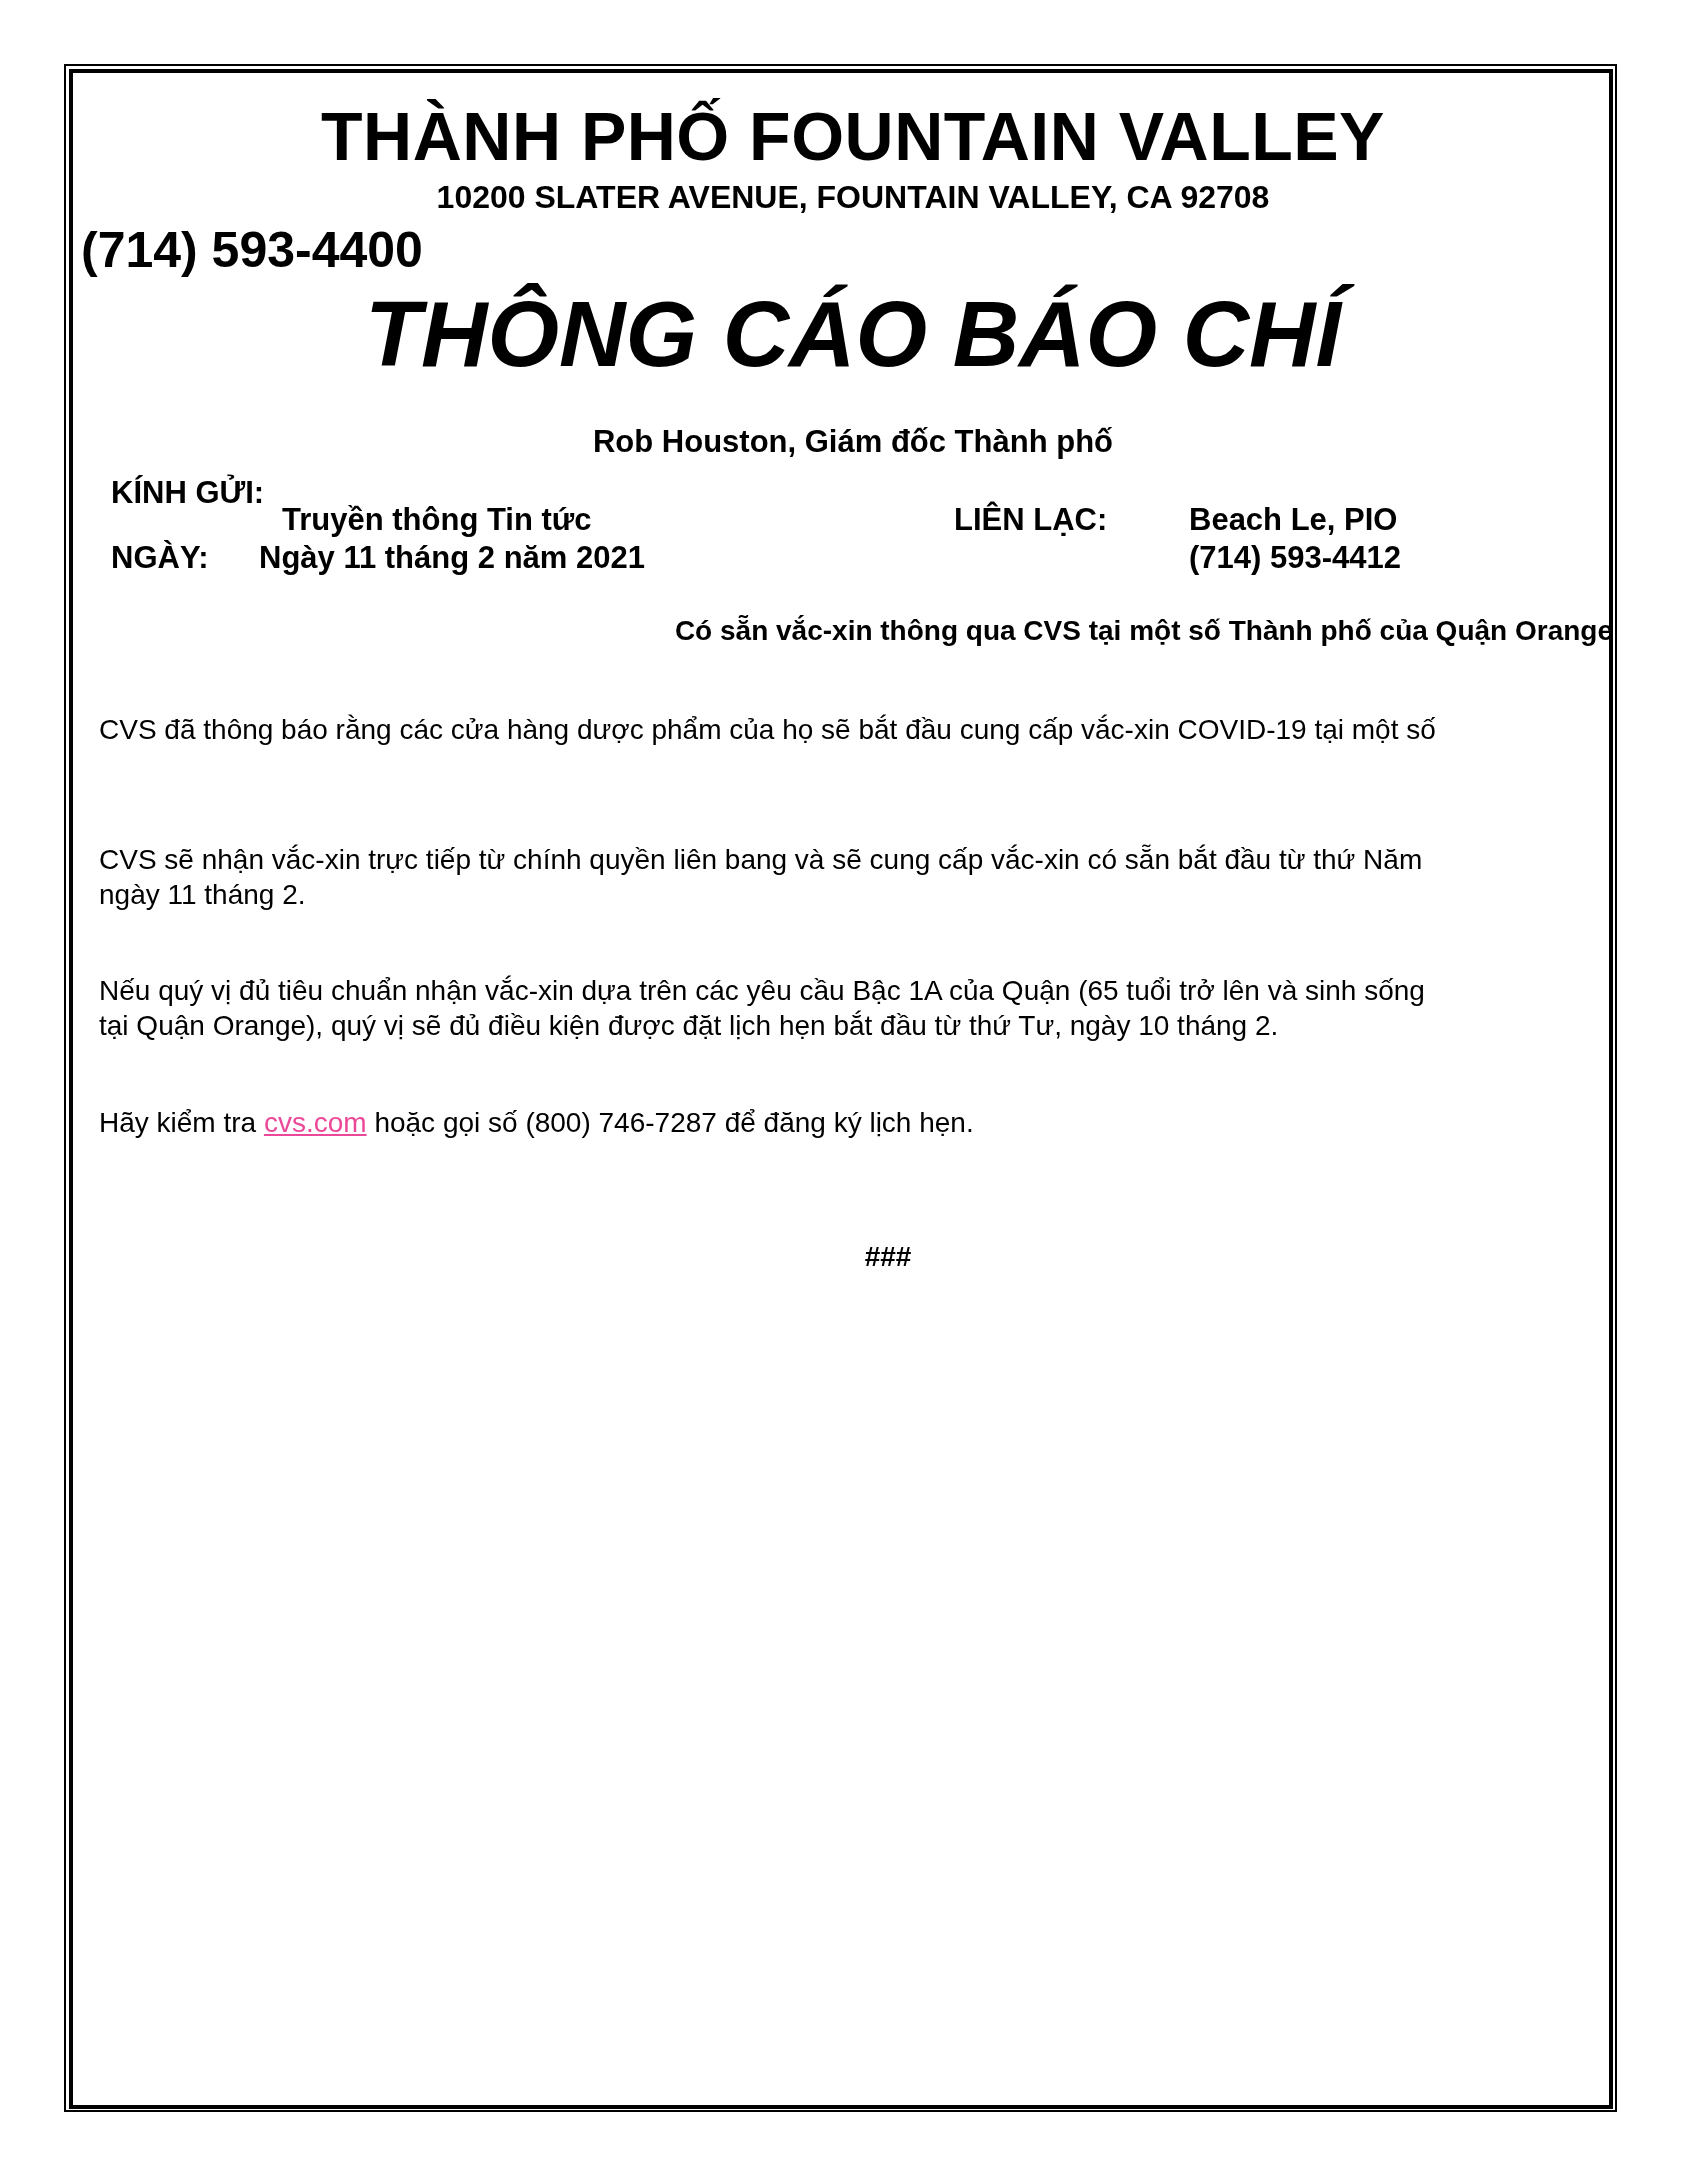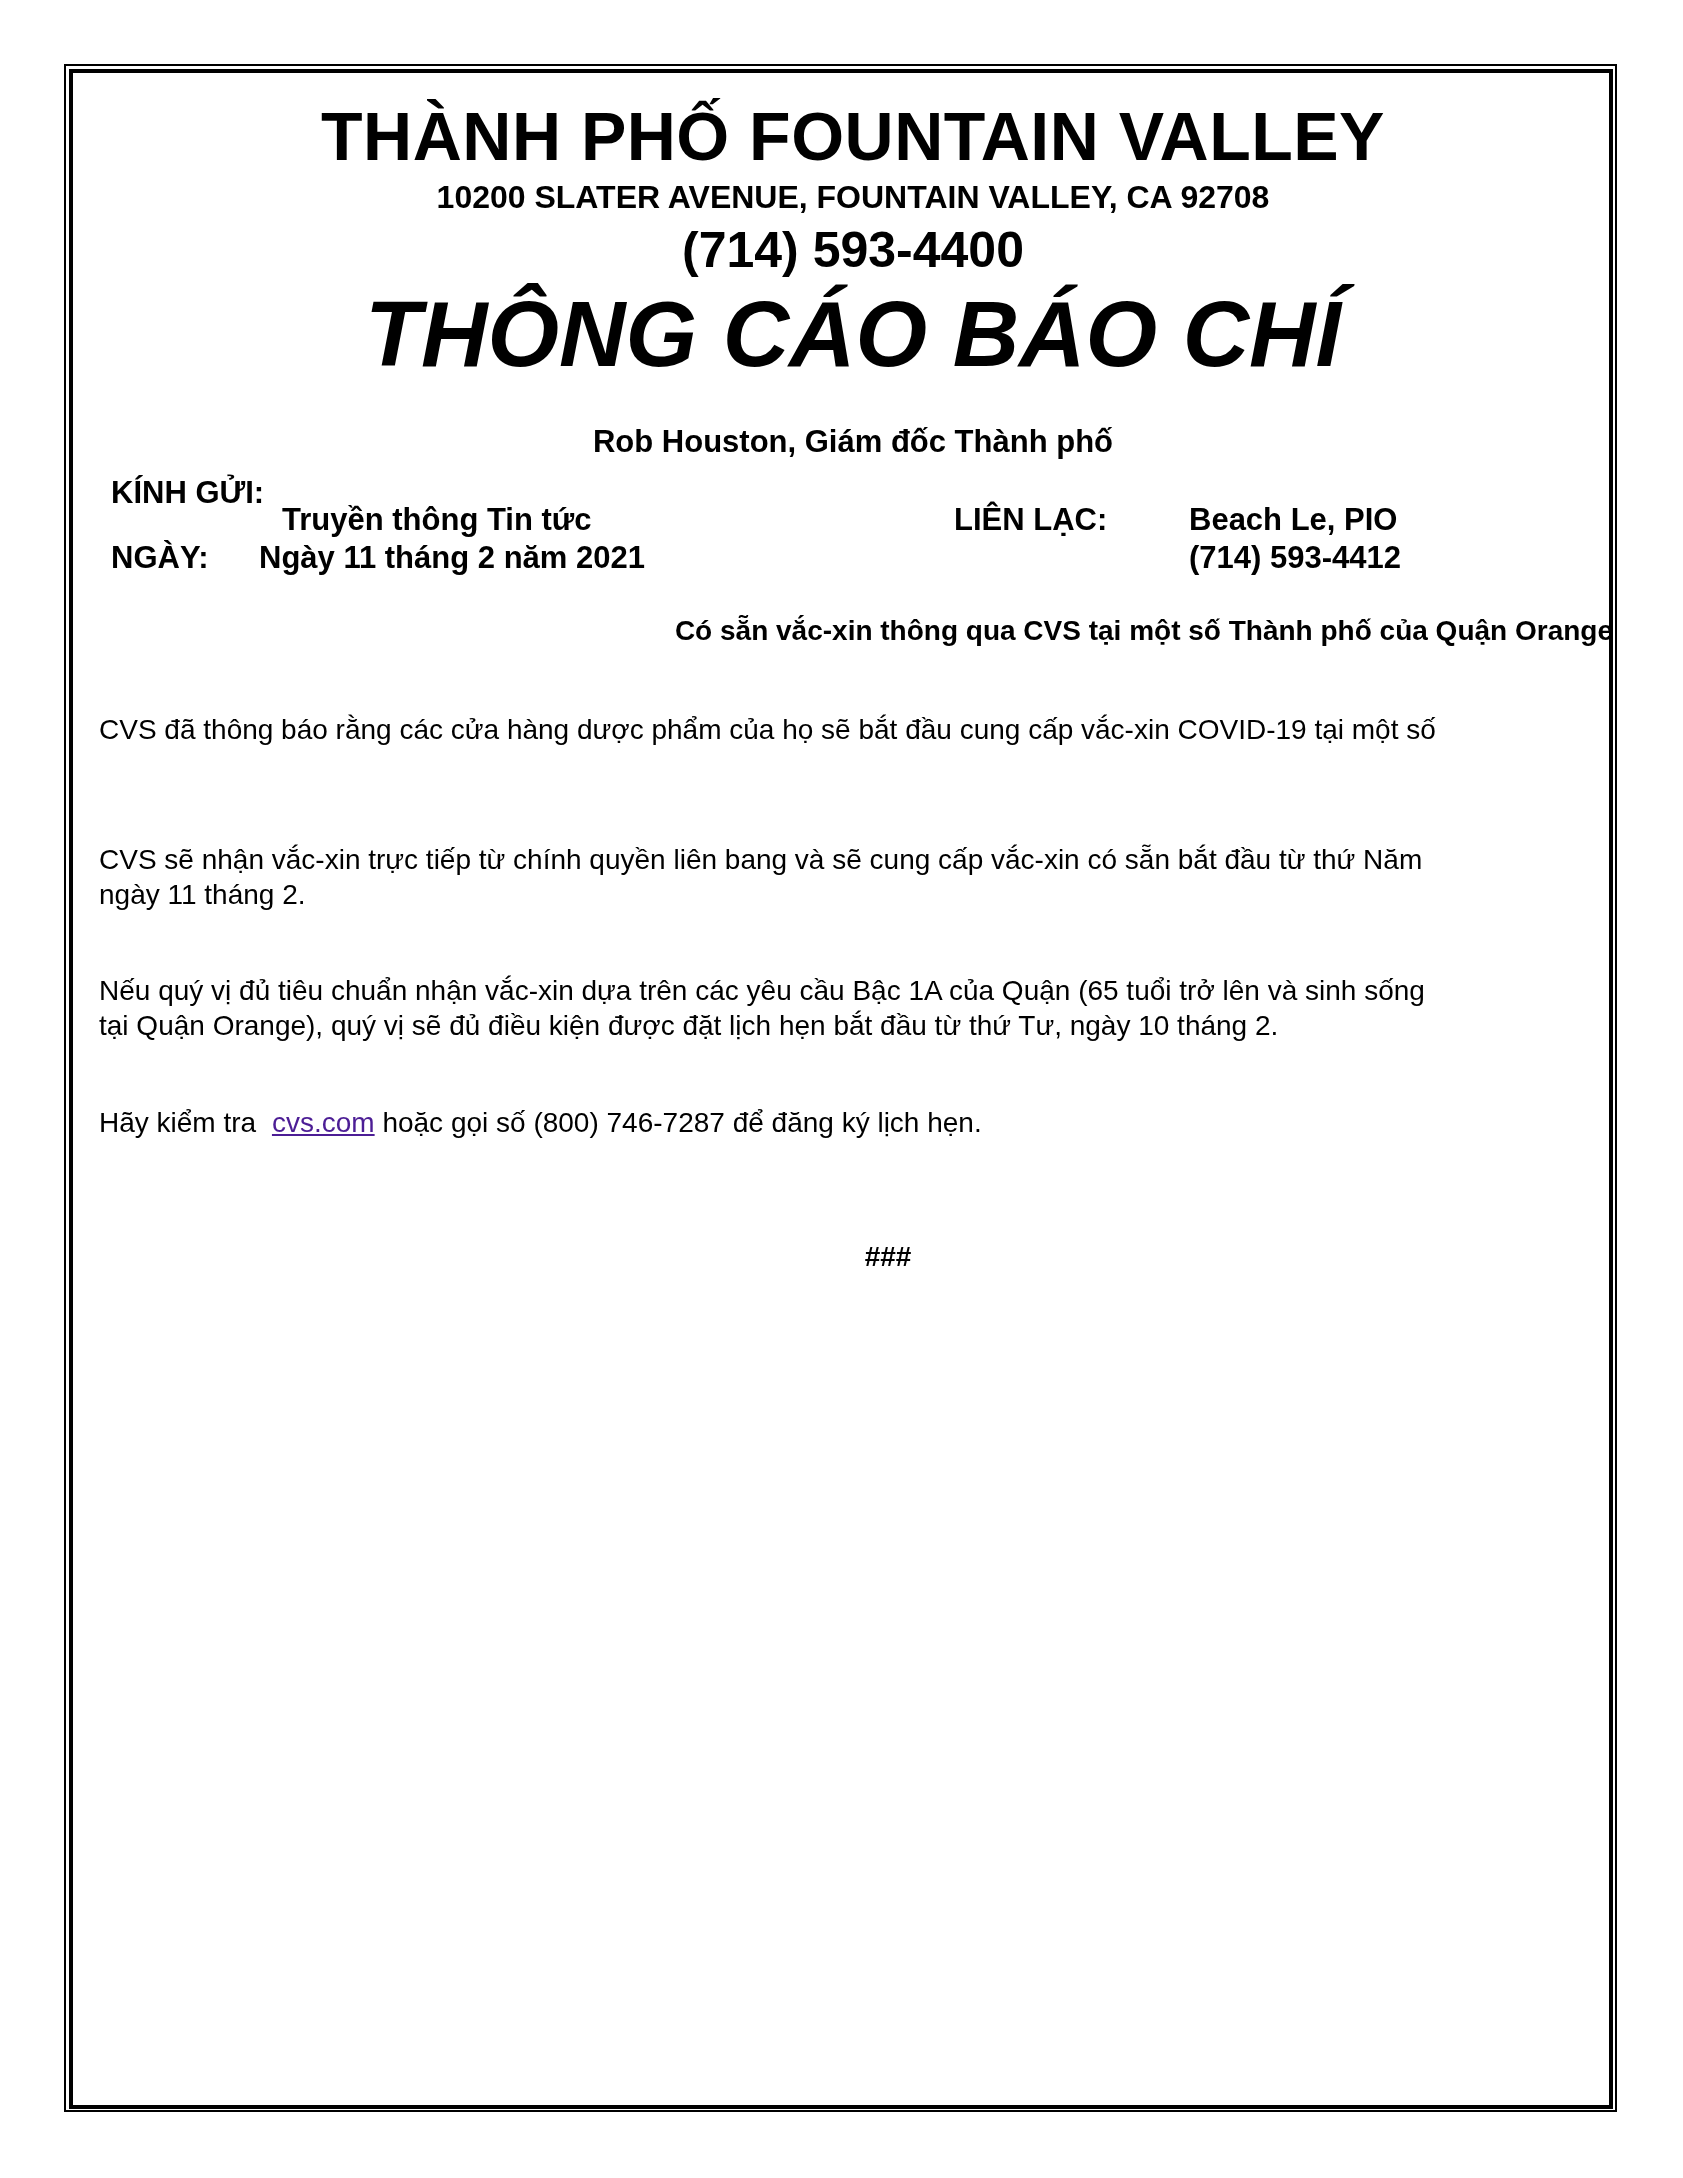--- a/index.html
+++ b/index.html
@@ -49,21 +49,20 @@
     font-weight: bold;
     line-height: 42px;
   }
   .city-phone {
     top: 222px;
     font-size: 50px;
     font-weight: bold;
     line-height: 57px;
     left: 69px;
     width: 1544px;
-    text-align: center;
   }
   .release-title {
     top: 280px;
     font-size: 92px;
     font-weight: bold;
     font-style: italic;
     line-height: 109px;
   }
   .director {
     top: 424px;
@@ -105,24 +104,23 @@
     line-height: 35px;
     white-space: normal;
   }
   .para .line { display: block; white-space: nowrap; }
   .p1 { top: 712px; }
   .p2 { top: 842px; }
   .p3 { top: 973px; }
   .p4 { top: 1105px; }
 
   .link {
-    color: #4c1d95;
+    color: #ec4899;
     text-decoration: underline;
     cursor: pointer;
-    margin-left: 8px;
   }
 
   .end-mark {
     top: 1240px;
     font-size: 28px;
     font-weight: bold;
     line-height: 34px;
     left: 69px;
     width: 1544px;
     text-align: center;

